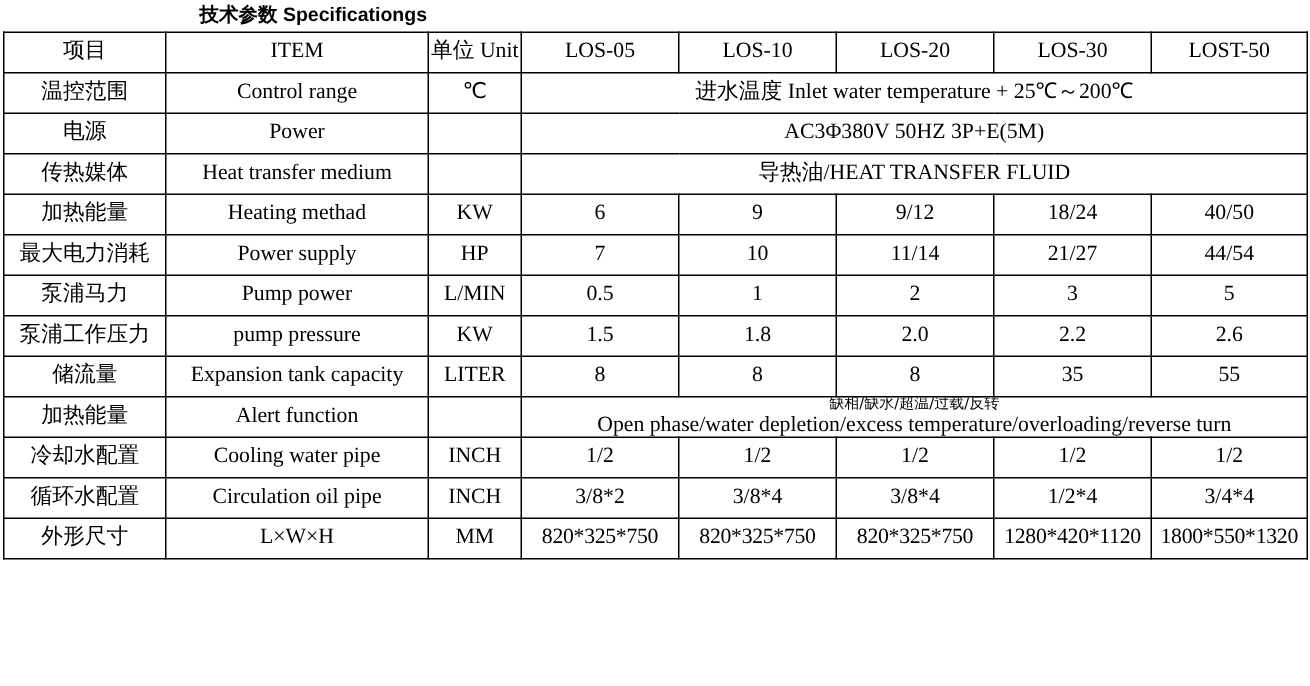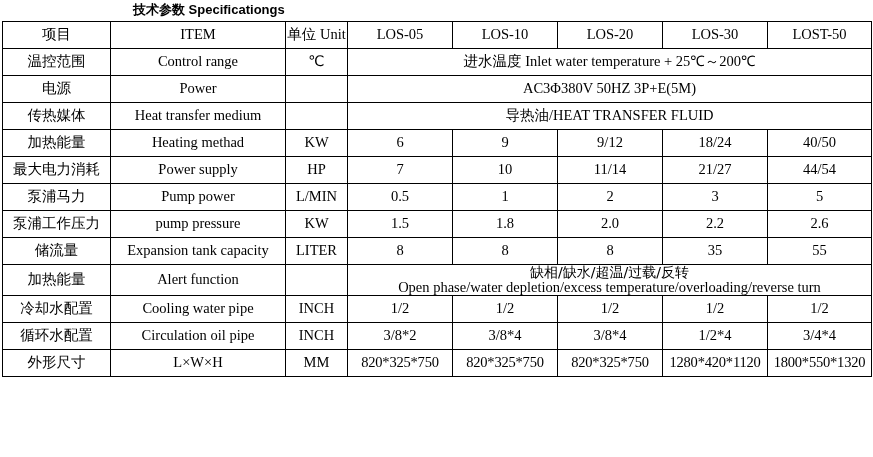--- a/index.html
+++ b/index.html
@@ -40,21 +40,21 @@
     vertical-align: middle;
     font-size: 14.5px;
     padding: 0;
     height: 26px;
     line-height: 1.05;
     overflow: hidden;
     white-space: nowrap;
   }
   .cjk {
     font-family: "DejaVu Sans", sans-serif;
-    font-size: 14px;
+    font-size: 10px;
   }
   .lat {
     font-family: "Liberation Serif", serif;
     font-size: 14.5px;
   }
   .mixed {
     font-family: "Liberation Serif", serif;
     font-size: 14.5px;
   }
   .hdr {

